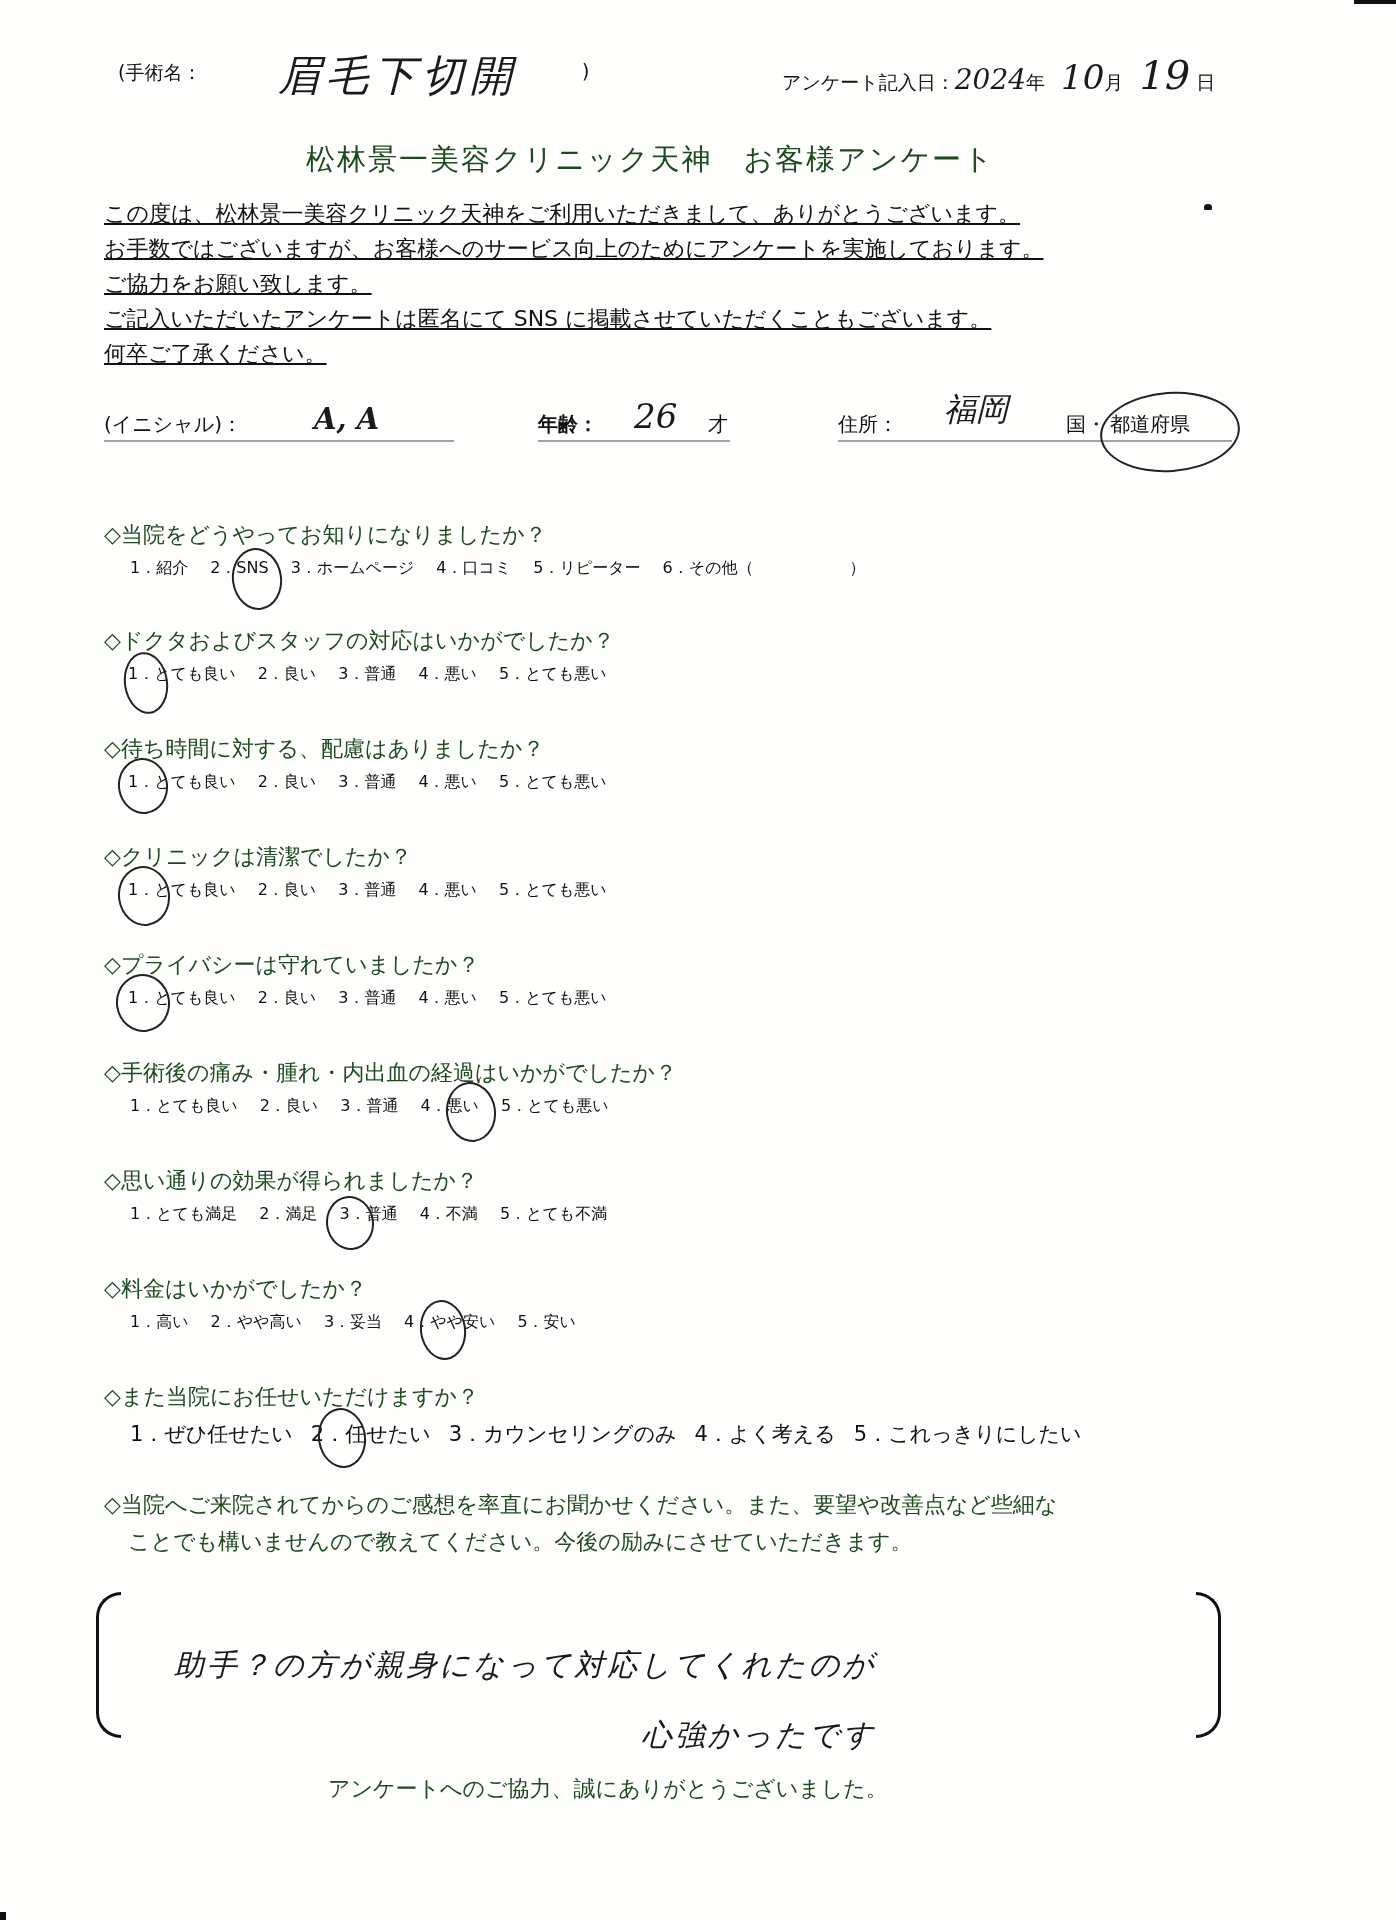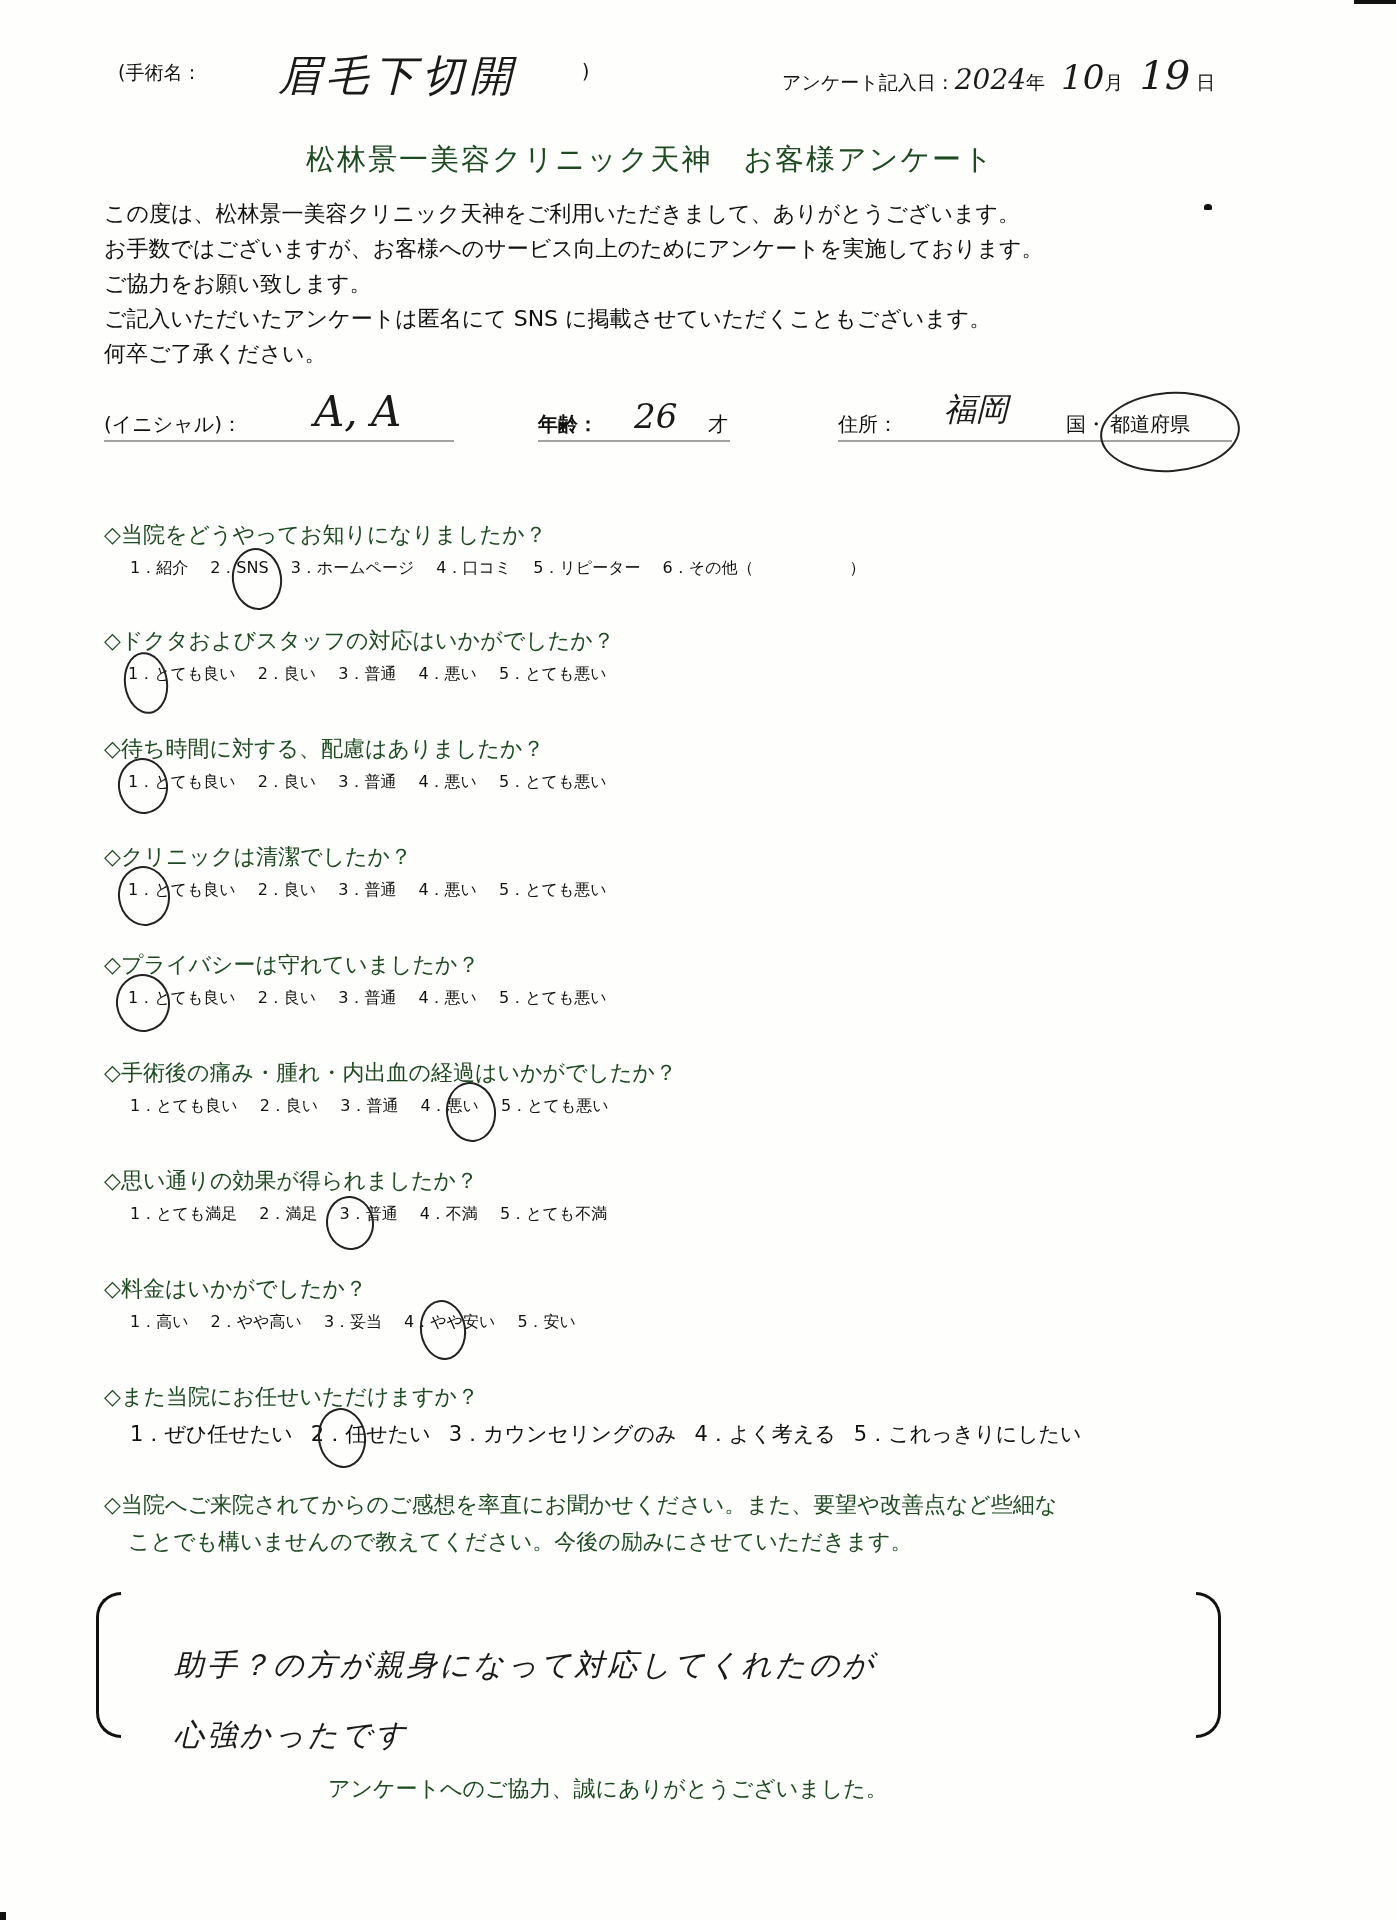--- a/index.html
+++ b/index.html
@@ -9,20 +9,21 @@
     font-family:"DejaVu Sans", sans-serif;
     color:#111;
   }
   .abs { position:absolute; }
   .green { color:#1e4a22; }
   .hand {
     font-family:"DejaVu Serif", serif;
     font-style:italic;
     color:#1a1a1a;
     font-weight:300;
+    text-align:right;
   }
   .header-label { font-size:19px; }
   .title { font-size:29px; letter-spacing:2px; }
   .intro { font-size:22px; line-height:35px; }
   .field-line { border-bottom:2px solid #a3a3a3; height:42px; }
   .field-label { font-size:20px; }
   .q-title { font-size:22px; }
   .opts { font-size:16px; white-space:nowrap; }
   .opts span.opt { margin-right:22px; }
   .circle {
@@ -49,32 +50,32 @@
 <div class="abs header-label" style="left:582px;top:60px;">)</div>
 
 <div class="abs header-label" style="left:782px;top:52px;white-space:nowrap;">
   <span>アンケート記入日：</span><span class="hand" style="font-size:28px;">2024</span><span>年</span>
   <span class="hand" style="font-size:34px;margin-left:10px;">10</span><span>月</span>
   <span class="hand" style="font-size:40px;margin-left:10px;">19</span><span style="margin-left:6px;">日</span>
 </div>
 
 <div class="abs title green" style="left:306px;top:140px;">松林景一美容クリニック天神　お客様アンケート</div>
 
-<div class="abs intro" style="left:104px;top:196px;">
+<div class="abs intro" style="left:104px;top:196px;text-decoration:underline;">
   <div>この度は、松林景一美容クリニック天神をご利用いただきまして、ありがとうございます。</div>
   <div>お手数ではございますが、お客様へのサービス向上のためにアンケートを実施しております。</div>
   <div>ご協力をお願い致します。</div>
   <div>ご記入いただいたアンケートは匿名にて SNS に掲載させていただくこともございます。</div>
   <div>何卒ご了承ください。</div>
 </div>
 <div class="abs" style="left:1204px;top:204px;width:8px;height:6px;background:#111;border-radius:50% 50% 20% 20%;"></div>
 
 <div class="abs field-line" style="left:104px;top:398px;width:350px;">
   <span class="field-label" style="position:absolute;left:0;bottom:2px;">(イニシャル)：</span>
-  <span class="hand" style="position:absolute;left:210px;bottom:4px;font-size:42px;">A, A</span>
+  <span class="hand" style="position:absolute;left:210px;bottom:4px;font-size:29px;font-weight:bold;">A, A</span>
 </div>
 
 <div class="abs field-line" style="left:538px;top:398px;width:192px;">
   <span class="field-label" style="position:absolute;left:0;bottom:2px;font-weight:bold;">年齢：</span>
   <span class="hand" style="position:absolute;left:96px;bottom:4px;font-size:34px;">26</span>
   <span class="field-label" style="position:absolute;right:2px;bottom:2px;">才</span>
 </div>
 
 <div class="abs field-line" style="left:838px;top:398px;width:394px;">
   <span class="field-label" style="position:absolute;left:0;bottom:2px;text-align:center;">住所：</span>

